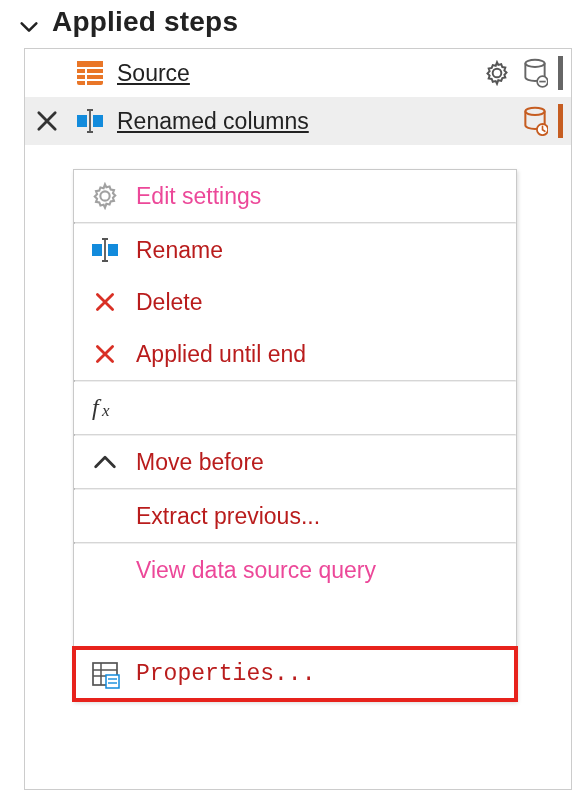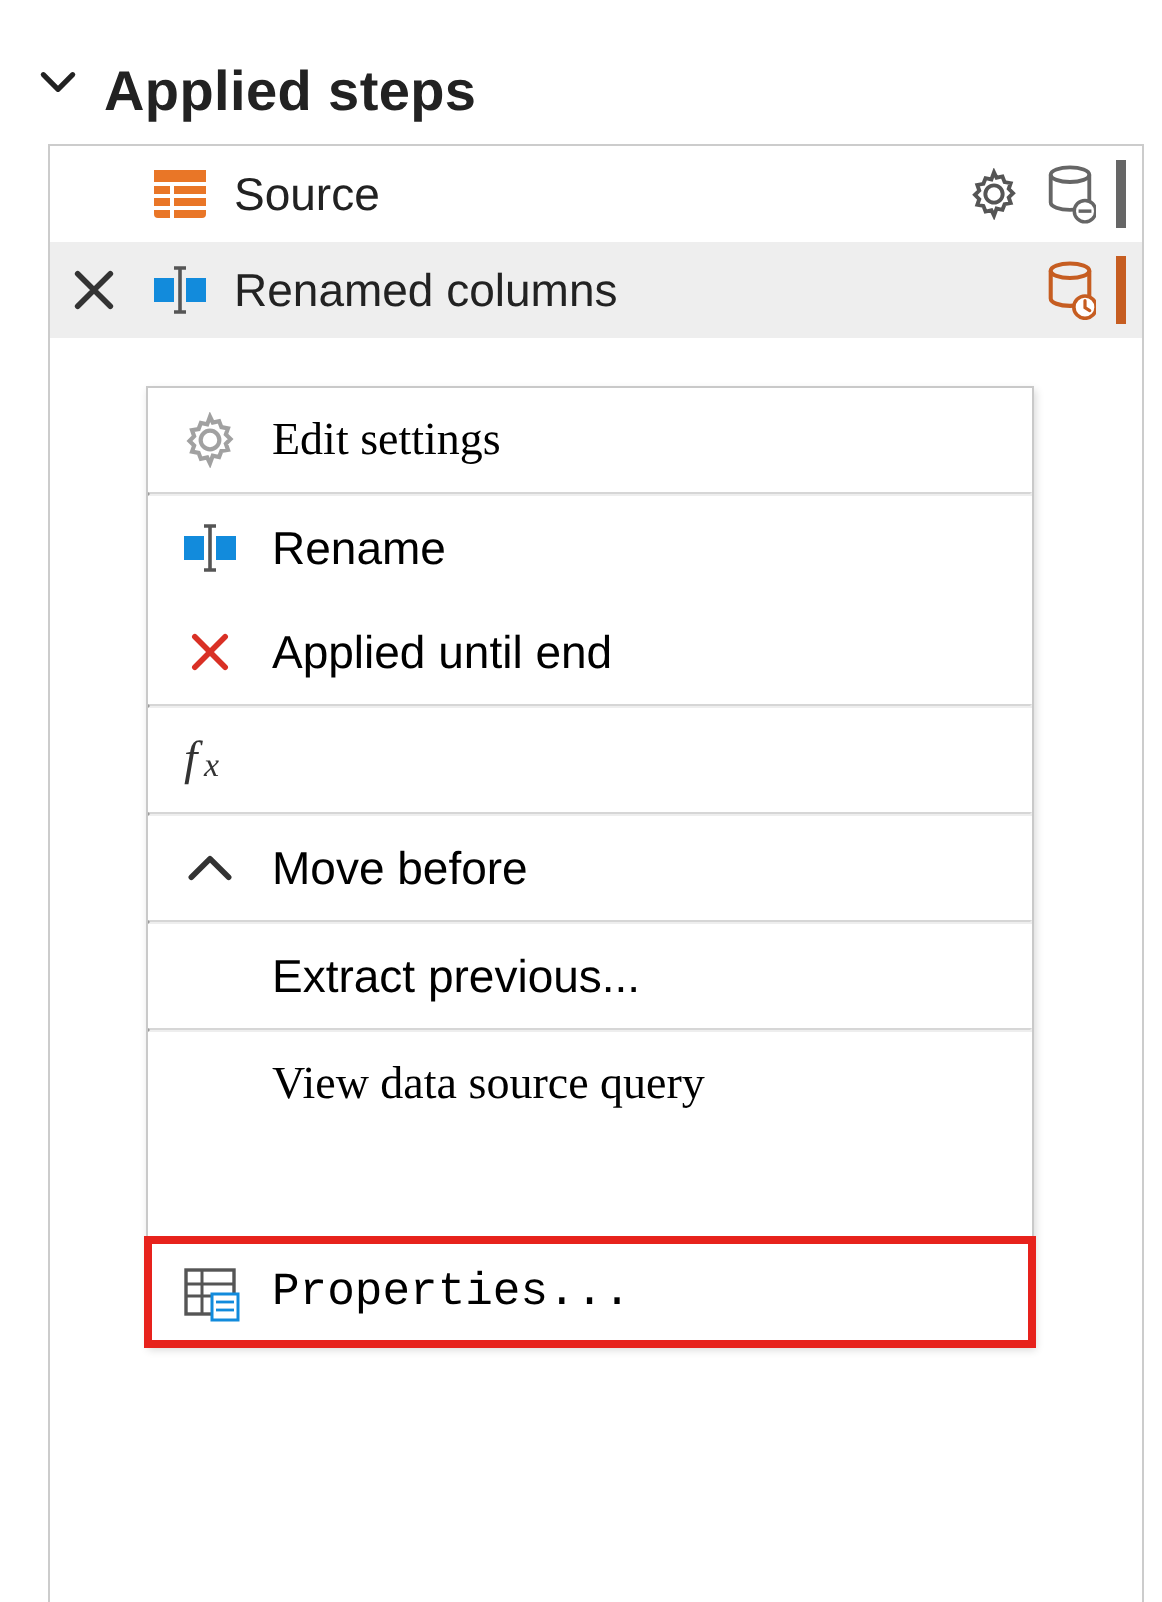--- a/index.html
+++ b/index.html
@@ -8,24 +8,23 @@
       background: #fff;
       width: 581px;
       height: 801px;
       overflow: hidden;
       color: #222;
     }
 
     
     .section-header {
       display: flex;
-      align-items: flex-start;
+      align-items: flex-end;
       gap: 12px;
       padding: 6px 18px 10px 18px;
-      margin-top: 24px;
     }
     .section-header .chev { width: 22px; height: 22px; }
     .section-header h1 {
       font-size: 28px;
       font-weight: 600;
       letter-spacing: 0.2px;
     }
 
     
     .panel {
@@ -37,20 +36,21 @@
       background: #fff;
     }
 
     
     .step {
       display: flex;
       align-items: center;
       height: 48px;
       padding: 0 8px 0 50px;
       position: relative;
+      text-decoration: underline;
     }
     .step .step-icon {
       position: absolute;
       left: 50px;
       top: 50%;
       transform: translateY(-50%);
       width: 30px; height: 30px;
     }
     .step .step-label {
       margin-left: 42px;
@@ -94,24 +94,24 @@
       height: 52px;
       padding: 0 10px 0 6px;
       position: relative;
     }
     .ctxitem .icon-slot {
       width: 50px; height: 46px; display:flex; align-items:center; justify-content:center;
       flex: 0 0 50px;
     }
     .ctxitem .label {
       font-size: 23px;
-      color: #000000;
+      color: #b91c1c;
       padding-left: 6px;
     }
-    .ctxitem.disabled .label { color: #000000; font-family: Liberation Serif, serif; }
+    .ctxitem.disabled .label { color: #ec4899; }
     .ctxitem.disabled svg { opacity: 0.55; }
     .sep {
       border-top: 1px solid #d6d6d6;
       margin: 0;
     }
     .highlight-box {
       border: 4px solid #e7221c;
       position: absolute;
       pointer-events: none;
     }
@@ -207,20 +207,28 @@
         </svg>
       </span>
       <span class="label">Rename</span>
     </div>
     <div class="ctxitem">
       <span class="icon-slot">
         <svg viewBox="0 0 24 24" width="26" height="26">
             <path d="M5 5l14 14M19 5L5 19" stroke="#d93025" stroke-width="2.6" stroke-linecap="round"></path>
           </svg>
       </span>
+      <span class="label">Delete</span>
+    </div>
+    <div class="ctxitem">
+      <span class="icon-slot">
+        <svg viewBox="0 0 24 24" width="26" height="26">
+            <path d="M5 5l14 14M19 5L5 19" stroke="#d93025" stroke-width="2.6" stroke-linecap="round"></path>
+          </svg>
+      </span>
       <span class="label">Applied until end</span>
     </div>
     <hr class="sep">
     <div class="ctxitem">
       <span class="icon-slot">
         <svg viewBox="0 0 30 30" width="30" height="30">
           <text x="2" y="22" font-family="'Times New Roman',serif" font-style="italic" font-size="24" fill="#333">f</text>
           <text x="12" y="23" font-family="'Times New Roman',serif" font-style="italic" font-size="17" fill="#333">x</text>
         </svg>
       </span>

